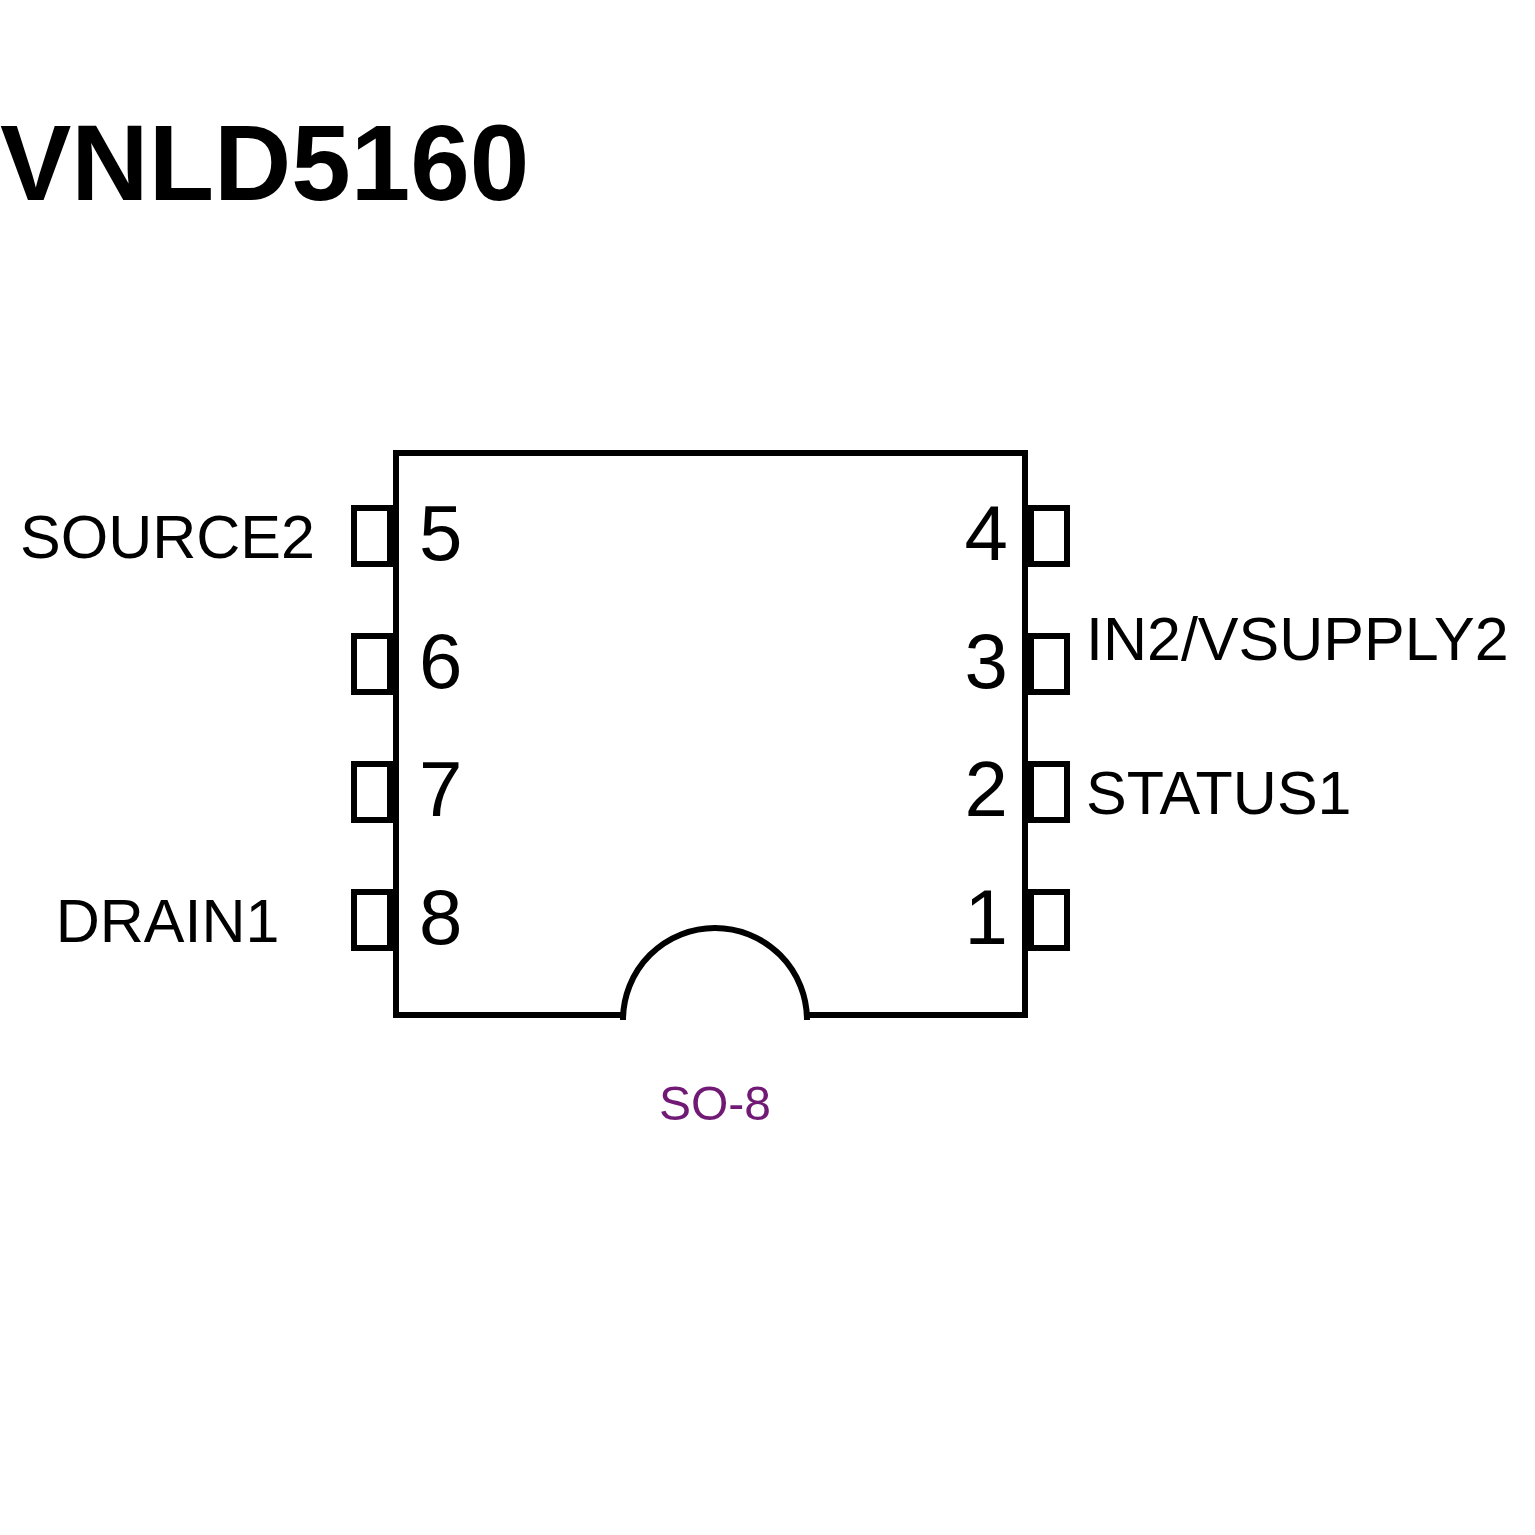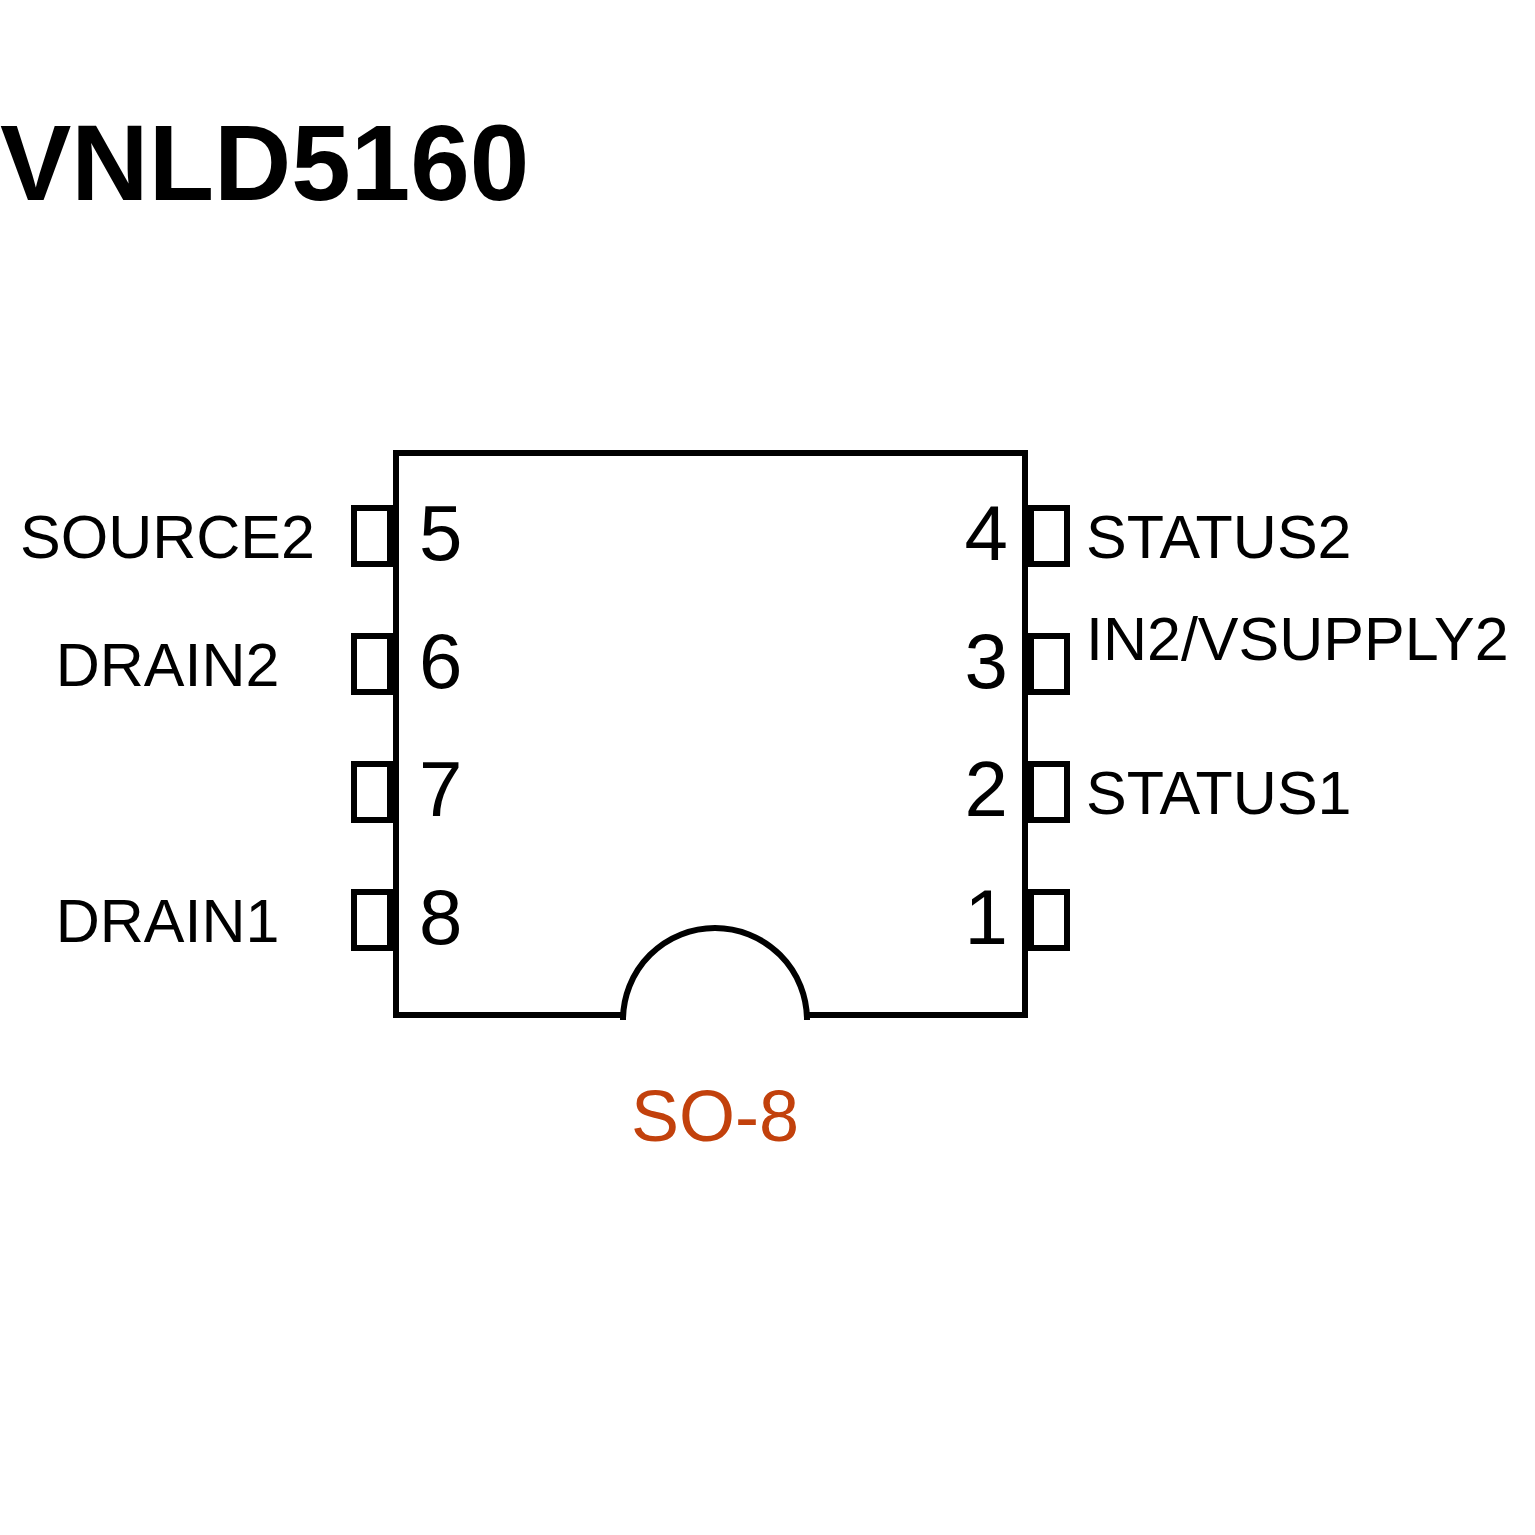--- a/index.html
+++ b/index.html
@@ -112,23 +112,23 @@
     overflow: visible;
   }
 
   
   #package-name {
     position: absolute;
     left: 505px;
     top: 1080px;
     width: 420px;
     text-align: center;
-    font-size: 72px;
+    font-size: 48px;
     line-height: 1;
-    color: #c2410c;
+    color: #701a75;
     white-space: nowrap;
   }
 </style>
 </head>
 <body>
 
 <div id="canvas">
 
   <div id="device-title">VNLD5160</div>
 
@@ -150,24 +150,22 @@
     <div class="pin-number left" style="top:630px">6</div>
     <div class="pin-number left" style="top:758px">7</div>
     <div class="pin-number left" style="top:886px">8</div>
 
     <div class="pin-number right" style="top:502px">4</div>
     <div class="pin-number right" style="top:630px">3</div>
     <div class="pin-number right" style="top:758px">2</div>
     <div class="pin-number right" style="top:886px">1</div>
 
     <div class="pin-label left" style="top:506px">SOURCE2</div>
-    <div class="pin-label left" style="top:634px">DRAIN2</div>
     <div class="pin-label left" style="top:890px">DRAIN1</div>
 
-    <div class="pin-label right" style="top:506px">STATUS2</div>
     <div class="pin-label right" style="top:608px">IN2/VSUPPLY2</div>
     <div class="pin-label right" style="top:762px">STATUS1</div>
 
     <svg id="notch-arc" viewBox="0 0 190 95">
       <path d="M 3 92 A 92 92 0 0 1 187 92" fill="#ffffff" stroke="#000000" stroke-width="6" stroke-linecap="butt"></path>
     </svg>
 
   </div>
 
   <div id="package-name">SO-8</div>

